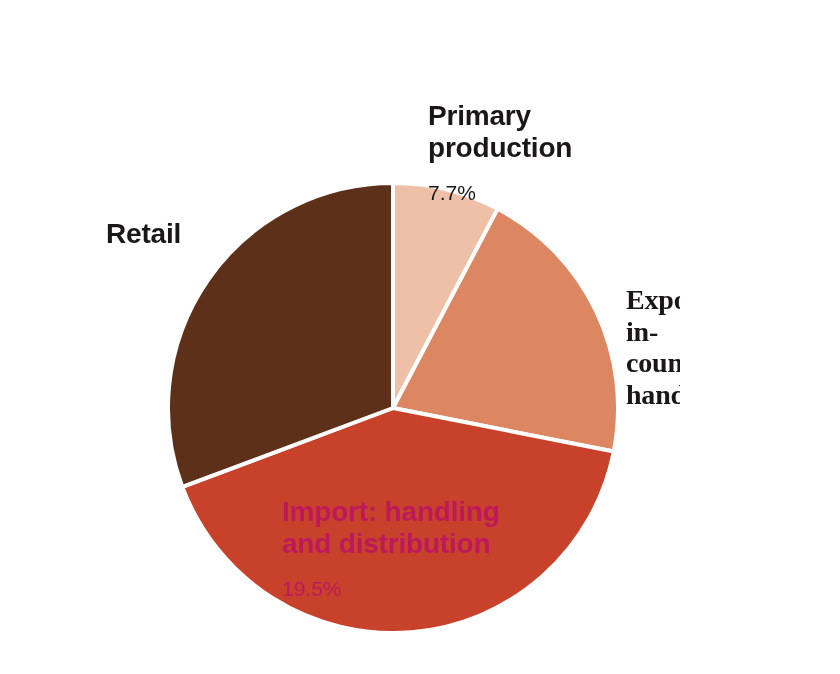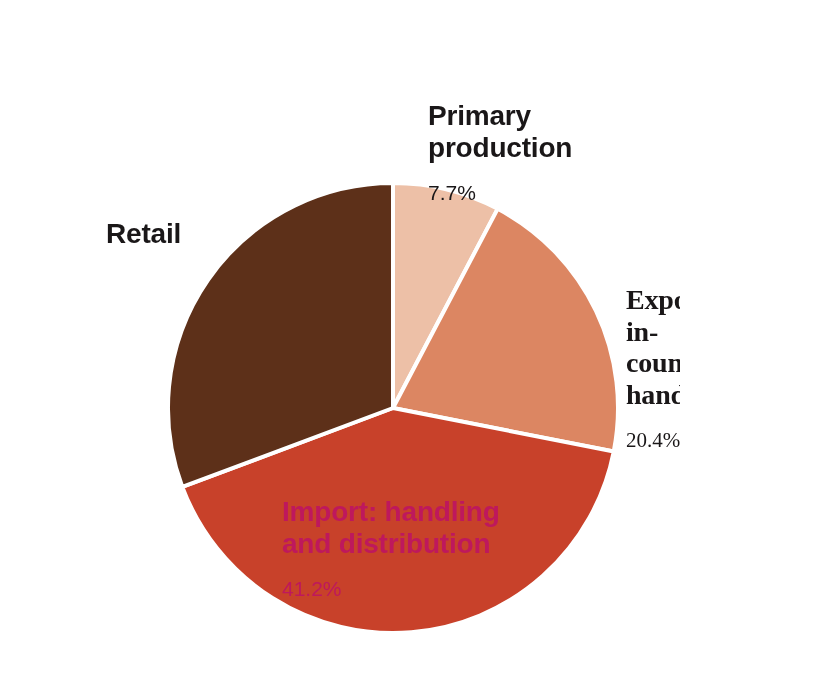--- a/index.html
+++ b/index.html
@@ -87,26 +87,25 @@
 
   <div class="callout" id="label-primary-production">
     <span class="cat">Primary production</span>
     <span class="pct">7.7%</span>
   </div>
 
   <div class="callout" id="label-export">
     <span class="cat">Export:
 in-country
 handling</span>
-    <span class="pct">20.4%</span>
   </div>
 
   <div class="callout" id="label-retail">
     <span class="cat">Retail</span>
   </div>
 
   <div class="callout" id="label-import">
     <span class="cat">Import: handling
 and distribution</span>
-    <span class="pct">41.2%</span>
+    <span class="pct">19.5%</span>
   </div>
 
 </div>
 
 </body></html>

